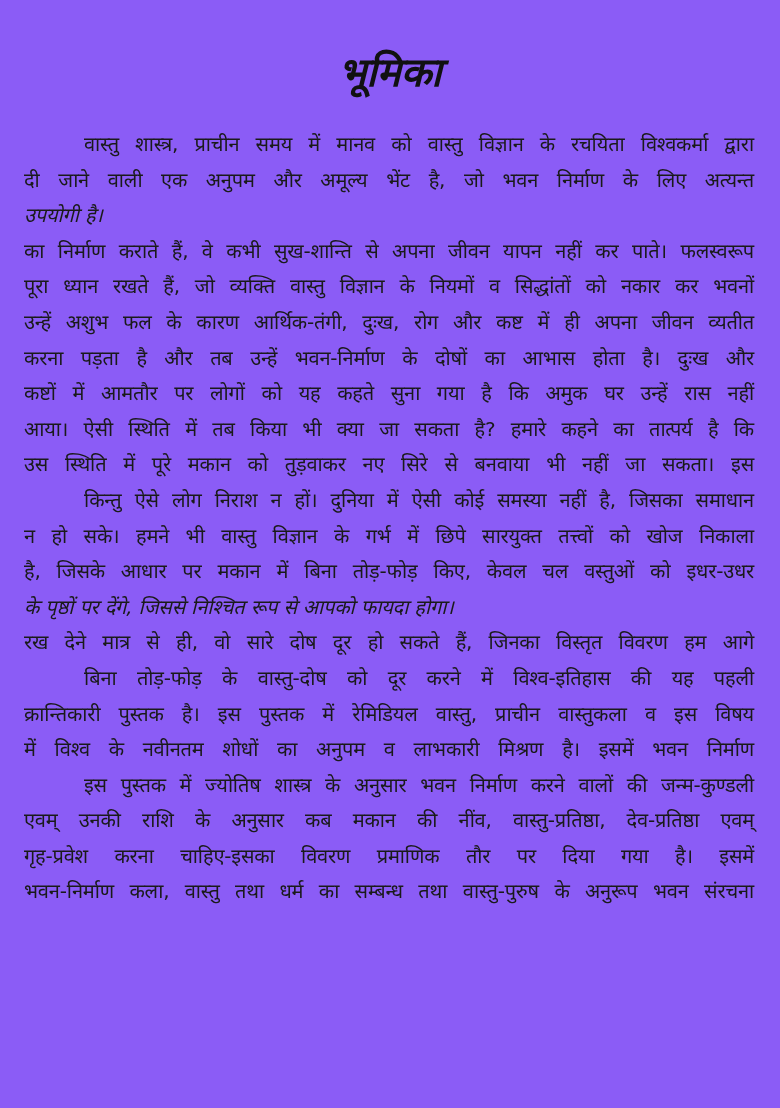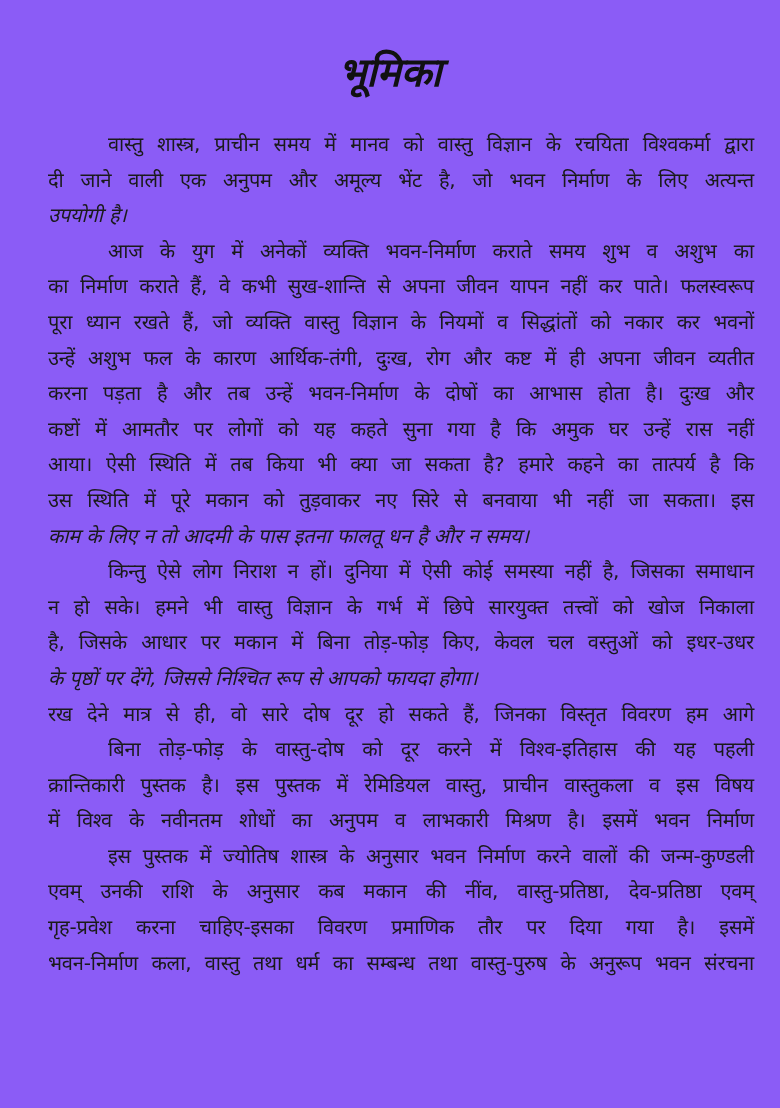--- a/index.html
+++ b/index.html
@@ -44,49 +44,46 @@
     .line {
       display: block;
       height: 35.6px;
       line-height: 35.6px;
       font-size: 20px;
       white-space: nowrap;
       text-align: justify;
       text-align-last: justify;
       letter-spacing: -0.2px;
       color: #1a1a1a;
-      margin-left: 24px;
     }
     .line.indent { padding-left: 60px; }
     .line.last { text-align-last: left; font-style: italic; }
   </style>
 </head>
 <body>
 
 <div class="page">
   <div class="title">भूमिका</div>
 
   <div class="body-text">
 
     <div>
       <span class="line indent">वास्तु शास्त्र, प्राचीन समय में मानव को वास्तु विज्ञान के रचयिता विश्वकर्मा द्वारा</span>
       <span class="line">दी जाने वाली एक अनुपम और अमूल्य भेंट है, जो भवन निर्माण के लिए अत्यन्त</span>
       <span class="line last">उपयोगी है।</span>
     </div>
 
     <div>
-      <span class="line indent">आज के युग में अनेकों व्यक्ति भवन-निर्माण कराते समय शुभ व अशुभ का</span>
       <span class="line">का निर्माण कराते हैं, वे कभी सुख-शान्ति से अपना जीवन यापन नहीं कर पाते। फलस्वरूप</span>
       <span class="line">पूरा ध्यान रखते हैं, जो व्यक्ति वास्तु विज्ञान के नियमों व सिद्धांतों को नकार कर भवनों</span>
       <span class="line">उन्हें अशुभ फल के कारण आर्थिक-तंगी, दुःख, रोग और कष्ट में ही अपना जीवन व्यतीत</span>
       <span class="line">करना पड़ता है और तब उन्हें भवन-निर्माण के दोषों का आभास होता है। दुःख और</span>
       <span class="line">कष्टों में आमतौर पर लोगों को यह कहते सुना गया है कि अमुक घर उन्हें रास नहीं</span>
       <span class="line">आया। ऐसी स्थिति में तब किया भी क्या जा सकता है? हमारे कहने का तात्पर्य है कि</span>
       <span class="line">उस स्थिति में पूरे मकान को तुड़वाकर नए सिरे से बनवाया भी नहीं जा सकता। इस</span>
-      <span class="line last">काम के लिए न तो आदमी के पास इतना फालतू धन है और न समय।</span>
     </div>
 
     <div>
       <span class="line indent">किन्तु ऐसे लोग निराश न हों। दुनिया में ऐसी कोई समस्या नहीं है, जिसका समाधान</span>
       <span class="line">न हो सके। हमने भी वास्तु विज्ञान के गर्भ में छिपे सारयुक्त तत्त्वों को खोज निकाला</span>
       <span class="line">है, जिसके आधार पर मकान में बिना तोड़-फोड़ किए, केवल चल वस्तुओं को इधर-उधर</span>
       <span class="line last">के पृष्ठों पर देंगे, जिससे निश्चित रूप से आपको फायदा होगा।</span>
       <span class="line">रख देने मात्र से ही, वो सारे दोष दूर हो सकते हैं, जिनका विस्तृत विवरण हम आगे</span>
     </div>
 

